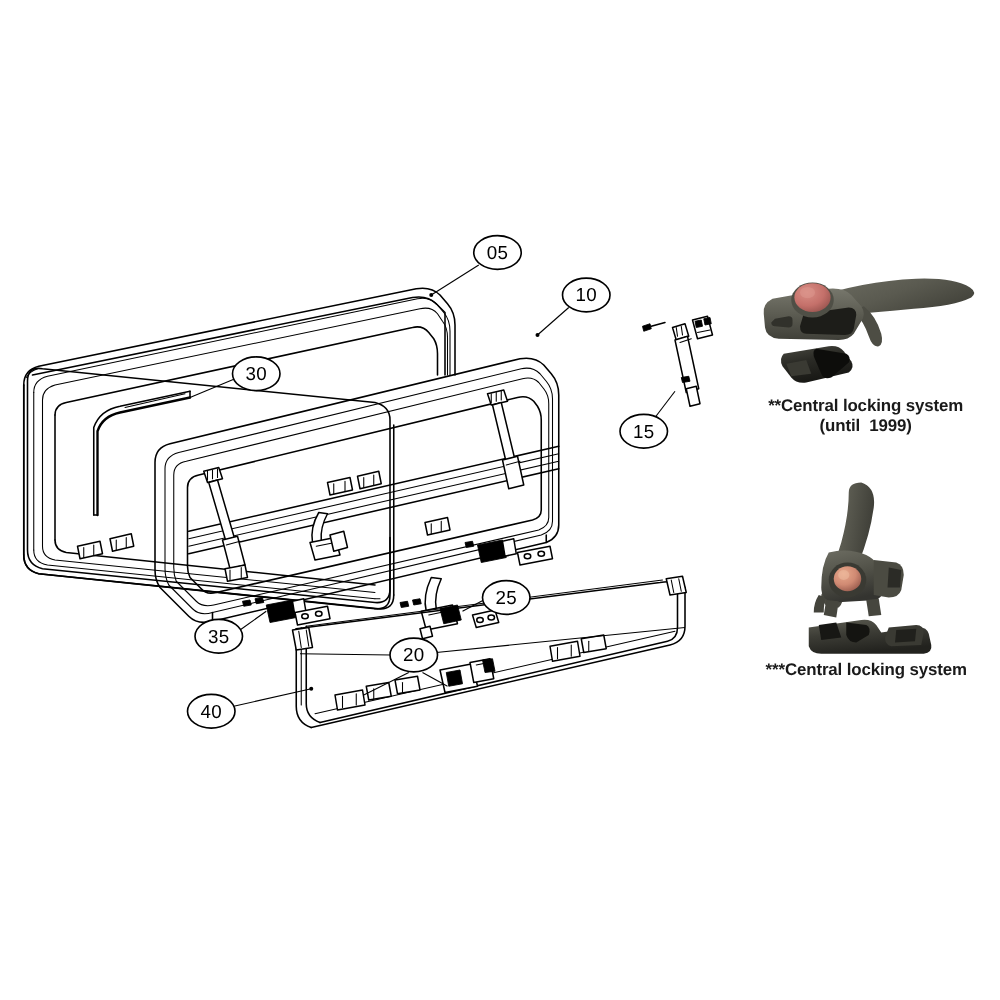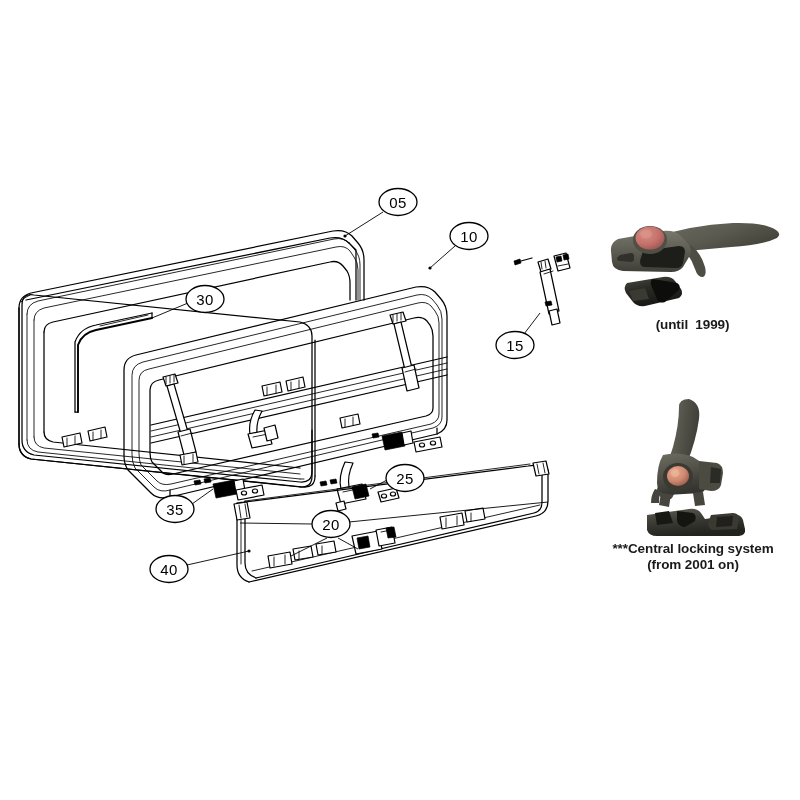--- a/index.html
+++ b/index.html
@@ -360,24 +360,25 @@
 
         <ellipse cx="57" cy="35" rx="17" ry="14" fill="#4f4f46"></ellipse>
         <ellipse cx="57" cy="33" rx="14.5" ry="11.5" fill="url(#g1btn)"></ellipse>
         <ellipse cx="53" cy="29" rx="6" ry="4.5" fill="#dc978e" opacity="0.55"></ellipse>
 
         <path d="M 34,78 L 70,72 Q 78,71 82,76 L 88,84 Q 91,89 86,93 L 52,101 Q 44,102 40,97 L 33,88 Q 30,82 34,78 Z" fill="url(#g1strike)"></path>
         <path d="M 60,74 L 84,78 Q 88,80 86,85 L 72,97 Q 66,99 64,94 L 58,80 Q 57,75 60,74 Z" fill="#0d0d0b"></path>
         <path d="M 36,86 L 52,83 L 56,94 L 40,96 Z" fill="#3a3a33"></path>
       </svg>
     </div>
+    <div class="photo-caption">**Central locking system</div>
     <div class="photo-caption">(until  1999)</div>
   </div>
 
-  <div class="photo-block" style="left:588px; top:393px; width:210px;">
+  <div class="photo-block" style="left:588px; top:380px; width:210px;">
     <div class="photo-stage" style="height:148px;">
       <svg viewBox="0 0 200 148" width="200" height="148">
         <defs>
           <linearGradient id="g2lever" x1="0" y1="0" x2="1" y2="0.3">
             <stop offset="0%" stop-color="#74746a"></stop>
             <stop offset="50%" stop-color="#5a5a50"></stop>
             <stop offset="100%" stop-color="#3e3e37"></stop>
           </linearGradient>
           <linearGradient id="g2body" x1="0" y1="0" x2="0.3" y2="1">
             <stop offset="0%" stop-color="#6d6d62"></stop>
@@ -418,16 +419,15 @@
         <path d="M 54,122 L 96,116 Q 104,115 108,120 L 112,126 L 140,122
                  Q 148,121 150,127 L 152,136 Q 153,142 146,143 L 64,143
                  Q 56,143 54,137 Z" fill="url(#g2strike)"></path>
         <path d="M 62,120 L 76,118 L 80,130 L 64,132 Z" fill="#171714"></path>
         <path d="M 84,118 L 100,120 Q 104,122 102,128 L 92,134 Q 86,134 84,128 Z" fill="#141411"></path>
         <path d="M 118,122 L 140,120 Q 146,120 146,126 L 144,136 L 120,137 Q 115,136 115,130 Z" fill="#3a3a33"></path>
         <path d="M 124,124 L 140,123 L 139,133 L 123,134 Z" fill="#20201c"></path>
       </svg>
     </div>
     <div class="photo-caption">***Central locking system</div>
-    <div class="photo-caption">(from 2001 on)</div>
   </div>
 
 </div>
 
 </body></html>

